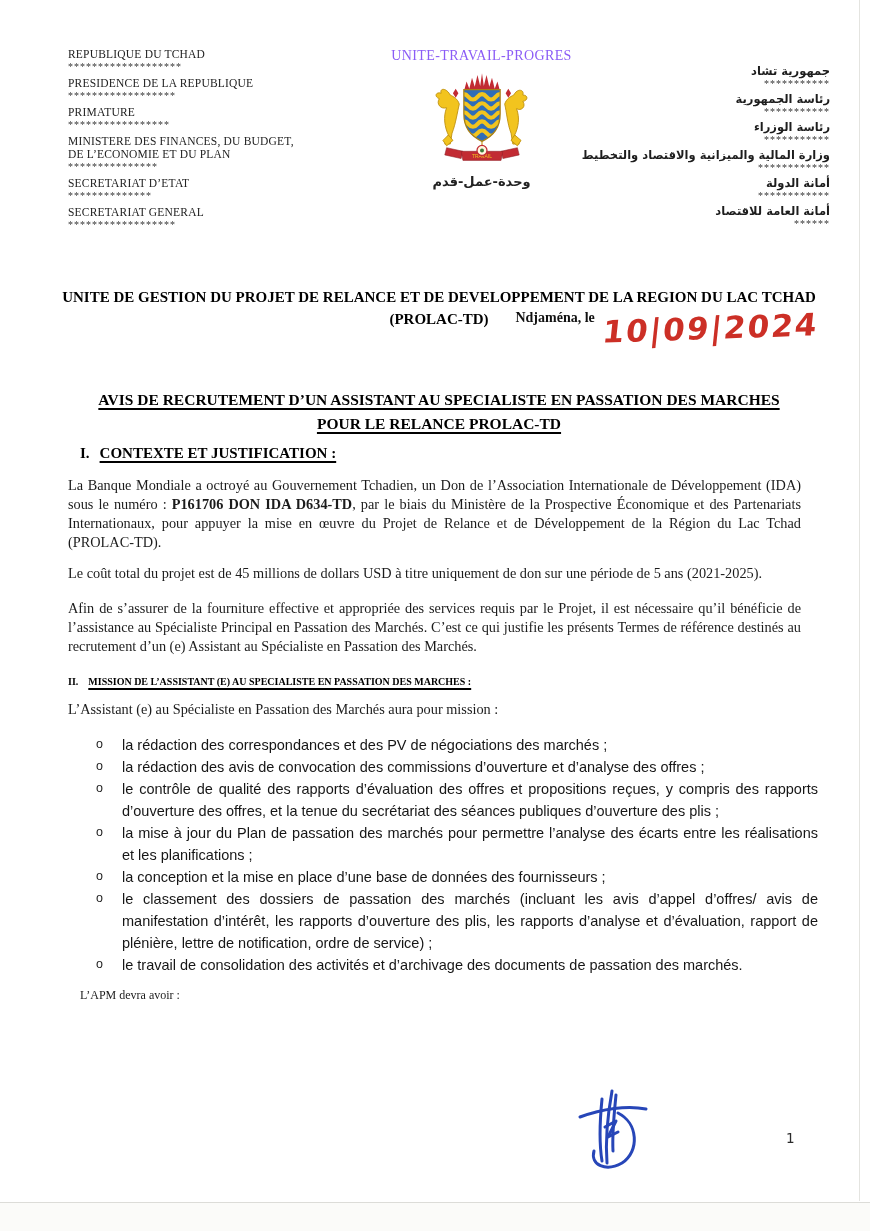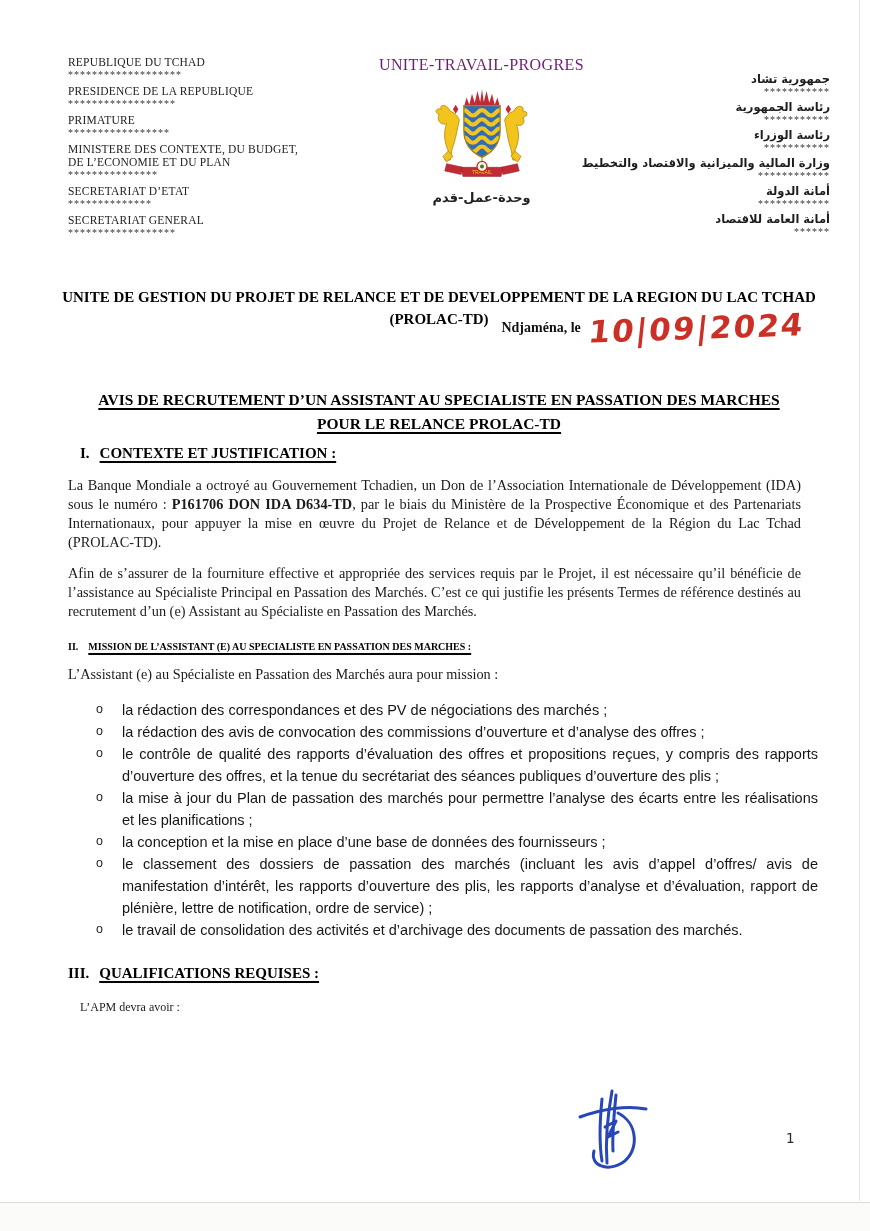--- a/index.html
+++ b/index.html
@@ -1,40 +1,40 @@
 <!DOCTYPE html>
 <html><head>
 <meta charset="utf-8">
 <style>
   html,body{margin:0;padding:0;background:#ffffff;}
   .doc{position:relative;width:870px;height:1231px;background:#ffffff;overflow:hidden;
        font-family:"Liberation Serif",serif;color:#1b1b1b;}
 
   
-  .header-row{position:absolute;top:56px;left:68px;right:40px;display:flex;justify-content:space-between;}
+  .header-row{position:absolute;top:48px;left:68px;right:40px;display:flex;justify-content:space-between;}
   .hdr-left{width:305px;font-size:11.5px;line-height:1.16;color:#222;}
   .hdr-entry{margin-bottom:4px;}
   .hdr-label{letter-spacing:0.2px;}
   .hdr-label2:empty{display:none;}
   .hdr-stars{font-size:10px;letter-spacing:1px;color:#333;}
 
   .hdr-center{width:215px;text-align:center;}
-  .motto{font-size:16px;letter-spacing:0.4px;color:#701a75;margin-bottom:6px;}
+  .motto{font-size:14px;letter-spacing:0.4px;color:#8b5cf6;}
   .emblem-wrap{display:inline-block;}
   .motto-arabic{font-family:"DejaVu Sans",sans-serif;font-size:13px;font-weight:bold;color:#222;margin-top:4px;direction:rtl;}
 
   .hdr-right{width:240px;text-align:right;direction:rtl;font-family:"DejaVu Sans",sans-serif;margin-top:16px;}
   .hdr-right .hdr-entry{margin-bottom:3px;}
   .hdr-right .hdr-label{font-size:11.5px;font-weight:bold;white-space:nowrap;color:#1d1d1d;}
   .hdr-right .hdr-stars{direction:ltr;font-family:"Liberation Serif",serif;font-size:10px;letter-spacing:1px;padding-left:0;}
 
   
   .org-title{position:absolute;top:287px;left:8px;right:0;text-align:center;font-weight:bold;
              font-size:15px;line-height:1.45;color:#000;}
-  .date-row{position:absolute;top:310px;right:66px;display:flex;align-items:flex-end;}
+  .date-row{position:absolute;top:310px;right:52px;display:flex;align-items:flex-start;}
   .date-label{font-weight:bold;font-size:14px;padding-bottom:10px;color:#111;}
   .date-hand{font-family:"DejaVu Sans",sans-serif;font-size:31px;color:#cc2f26;
              transform:skewX(-8deg) rotate(-2deg);letter-spacing:2px;margin-left:8px;font-weight:bold;}
 
   
   .notice-title{position:absolute;top:388px;left:8px;right:0;text-align:center;font-weight:bold;
                 font-size:15.5px;line-height:1.55;color:#000;}
   .u{text-decoration:underline;text-decoration-thickness:1.5px;text-underline-offset:3px;}
 
   
@@ -77,21 +77,21 @@
       </div>
       <div class="hdr-entry">
         <div class="hdr-label">PRESIDENCE DE LA REPUBLIQUE</div>
         <div class="hdr-stars">******************</div>
       </div>
       <div class="hdr-entry">
         <div class="hdr-label">PRIMATURE</div>
         <div class="hdr-stars">*****************</div>
       </div>
       <div class="hdr-entry">
-        <div class="hdr-label">MINISTERE DES CONTEXTE, DU BUDGET,</div>
+        <div class="hdr-label">MINISTERE DES FINANCES, DU BUDGET,</div>
         <div class="hdr-label hdr-label2">DE L’ECONOMIE ET DU PLAN</div>
         <div class="hdr-stars">***************</div>
       </div>
       <div class="hdr-entry">
         <div class="hdr-label">SECRETARIAT D’ETAT</div>
         <div class="hdr-stars">**************</div>
       </div>
       <div class="hdr-entry">
         <div class="hdr-label">SECRETARIAT GENERAL</div>
         <div class="hdr-stars">******************</div>
@@ -193,20 +193,21 @@
 
   <div class="content">
 
     <div class="sec-head sec1">
       <span class="numeral">I.</span>
       <span class="u">CONTEXTE ET JUSTIFICATION :</span>
     </div>
 
     <p class="para"><span>La Banque Mondiale a octroyé au Gouvernement Tchadien, un Don de l’Association Internationale de Développement (IDA) sous le numéro : </span><b>P161706 DON IDA D634-TD</b><span>, par le biais du Ministère de la Prospective Économique et des Partenariats Internationaux, pour appuyer la mise en œuvre du Projet de Relance et de Développement de la Région du Lac Tchad (PROLAC-TD).</span></p>
 
+    <p class="para gap">Le coût total du projet est de 45 millions de dollars USD à titre uniquement de don sur une période de 5 ans (2021-2025).</p>
 
     <p class="para gap-lg">Afin de s’assurer de la fourniture effective et appropriée des services requis par le Projet, il est nécessaire qu’il bénéficie de l’assistance au Spécialiste Principal en Passation des Marchés. C’est ce qui justifie les présents Termes de référence destinés au recrutement d’un (e) Assistant au Spécialiste en Passation des Marchés.</p>
 
     <div class="sec-head sec2">
       <span class="numeral">II.</span>
       <span class="u">MISSION DE L’ASSISTANT (E) AU SPECIALISTE EN PASSATION DES MARCHES :</span>
     </div>
 
     <p class="intro">L’Assistant (e) au Spécialiste en Passation des Marchés aura pour mission :</p>
 
@@ -234,24 +235,20 @@
       <div class="bullet-item">
         <span class="bullet-marker">o</span>
         <span class="bullet-text">le classement des dossiers de passation des marchés (incluant les avis d’appel d’offres/ avis de manifestation d’intérêt, les rapports d’ouverture des plis, les rapports d’analyse et d’évaluation, rapport de plénière, lettre de notification, ordre de service) ;</span>
       </div>
       <div class="bullet-item">
         <span class="bullet-marker">o</span>
         <span class="bullet-text">le travail de consolidation des activités et d’archivage des documents de passation des marchés.</span>
       </div>
     </div>
 
-    <div class="sec-head sec3-head">
-      <span class="numeral">III.</span>
-      <span class="u">QUALIFICATIONS REQUISES :</span>
-    </div>
 
     <p class="intro3">L’APM devra avoir :</p>
   </div>
 
   <div class="signature">
     <svg width="80" height="95" viewBox="0 0 80 95">
       <g stroke="#2746b8" fill="none" stroke-width="3" stroke-linecap="round" stroke-linejoin="round">
         <path d="M30 14 C28 34 27 58 30 76"></path>
         <path d="M40 6 C36 28 33 52 35 78"></path>
         <path d="M44 10 C42 30 40 48 41 66"></path>

